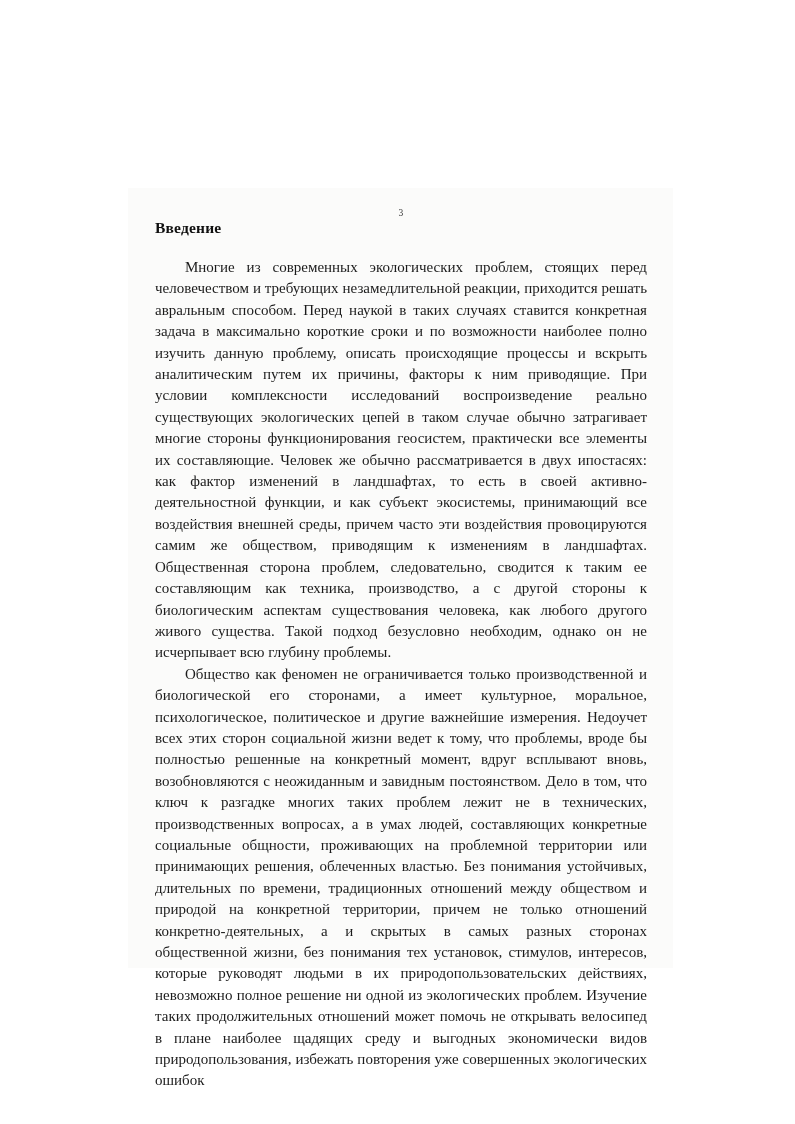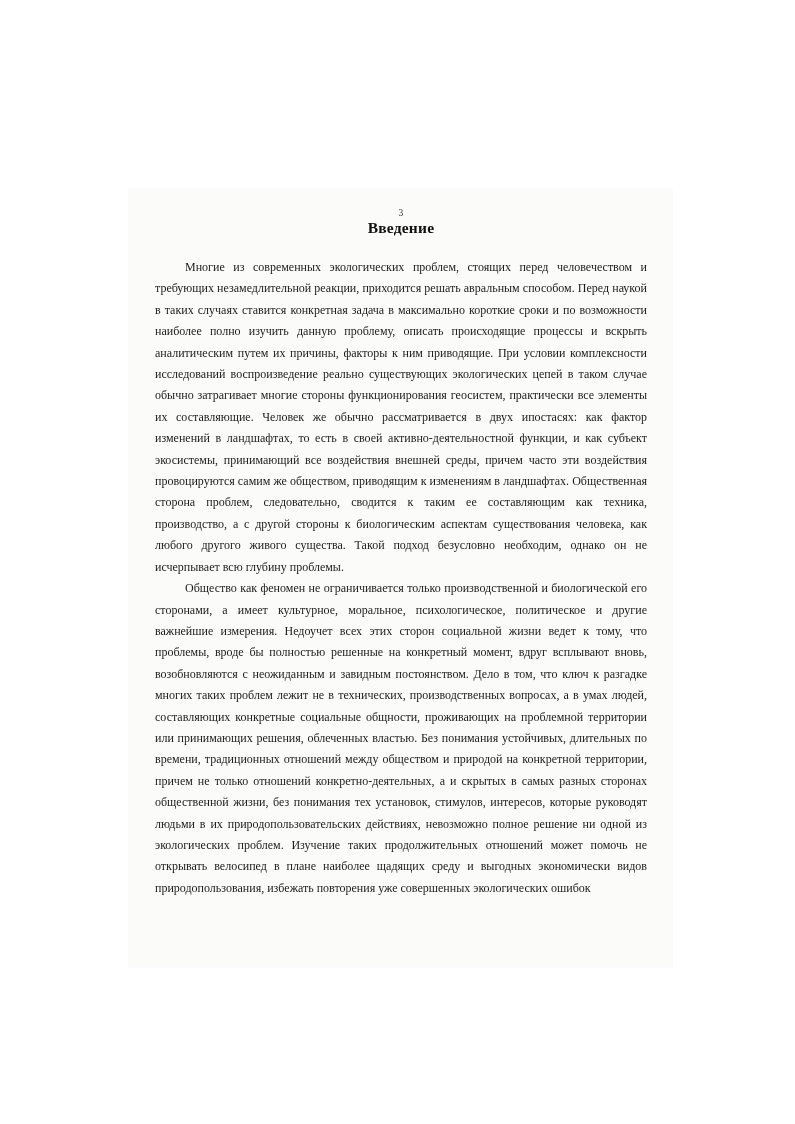--- a/index.html
+++ b/index.html
@@ -38,27 +38,27 @@
   .page-number {
     font-size: 9.5px;
     color: #3a3a3a;
     text-align: center;
     margin: 0 0 1px 0;
     letter-spacing: 0.2px;
   }
   .doc-title {
     font-size: 15.5px;
     font-weight: bold;
-    text-align: center;
+    text-align: left;
     margin: 0 0 20px 0;
     color: #101010;
     letter-spacing: 0.2px;
   }
   .para {
-    font-size: 12px;
+    font-size: 15px;
     line-height: 21.4px;
     text-align: justify;
     text-justify: inter-word;
     text-indent: 30px;
     margin: 0 0 0 0;
     color: #1b1b1b;
     hyphens: manual;
   }
   .para + .para {
     margin-top: 0px;

